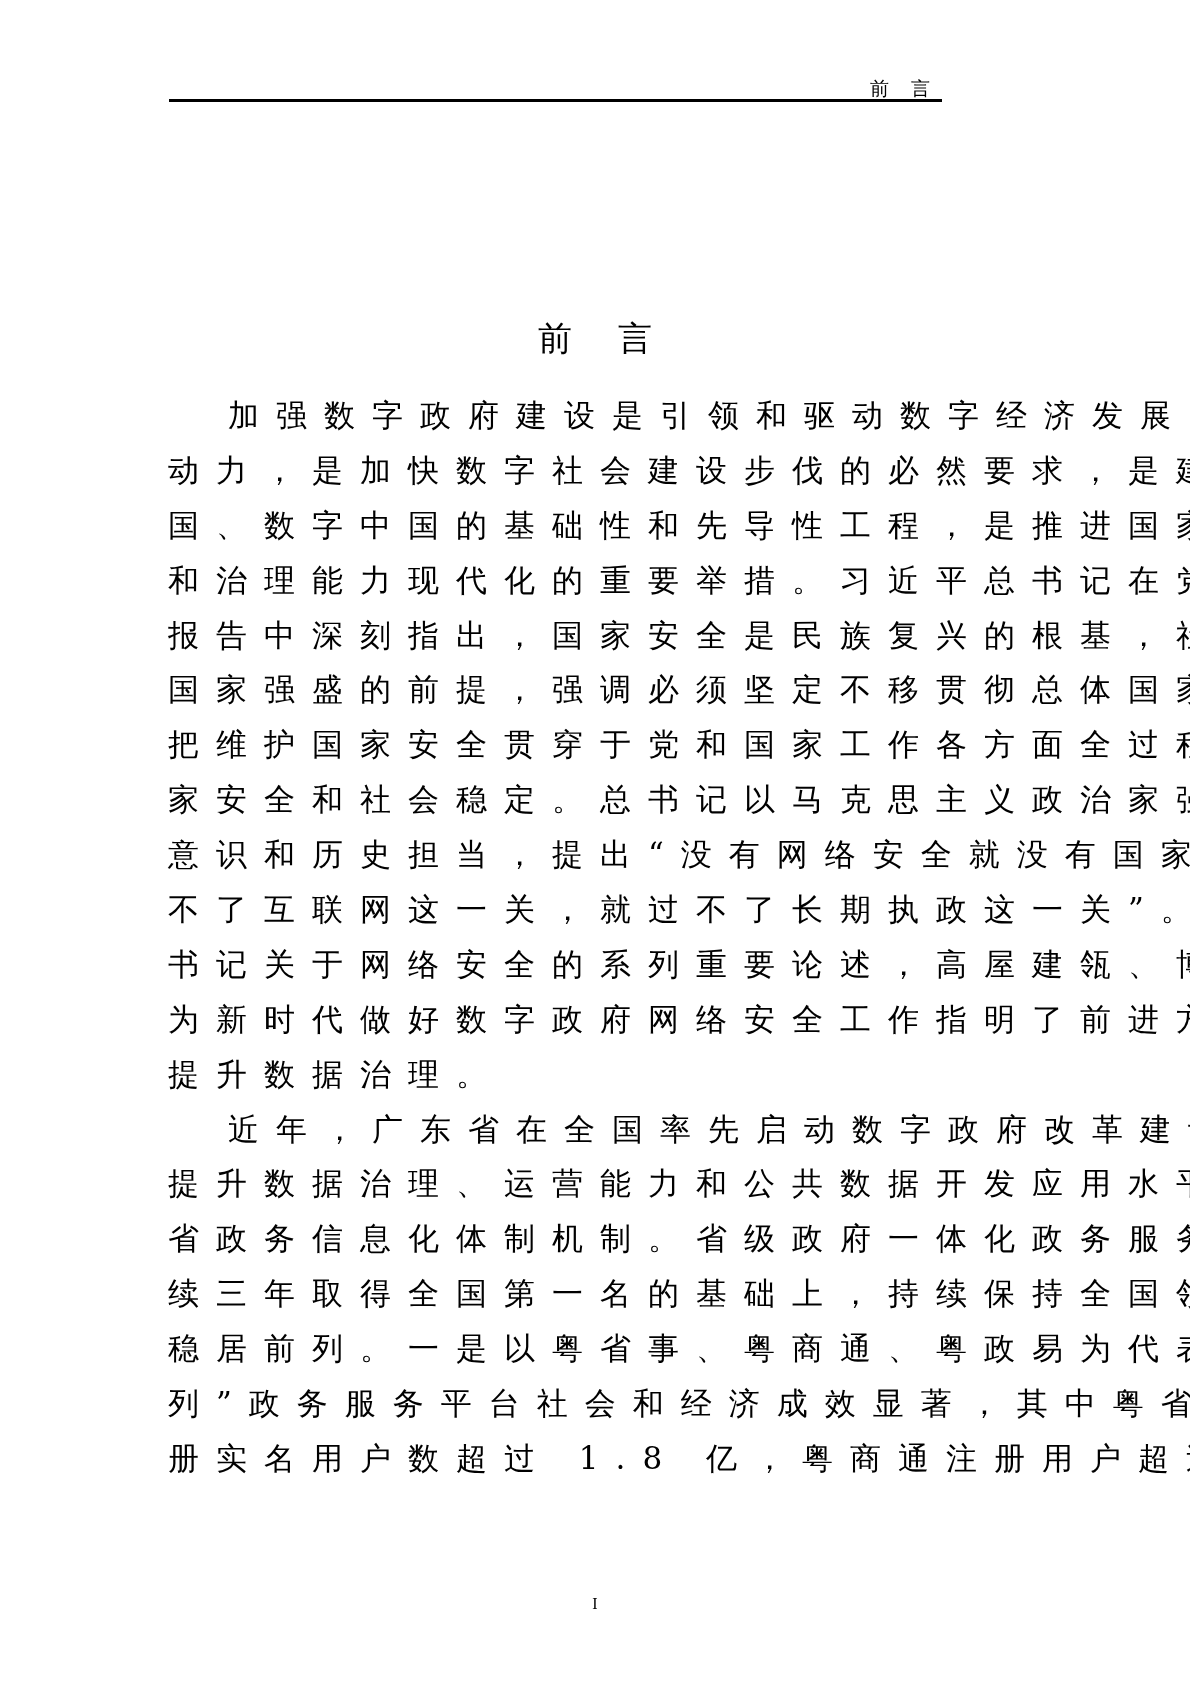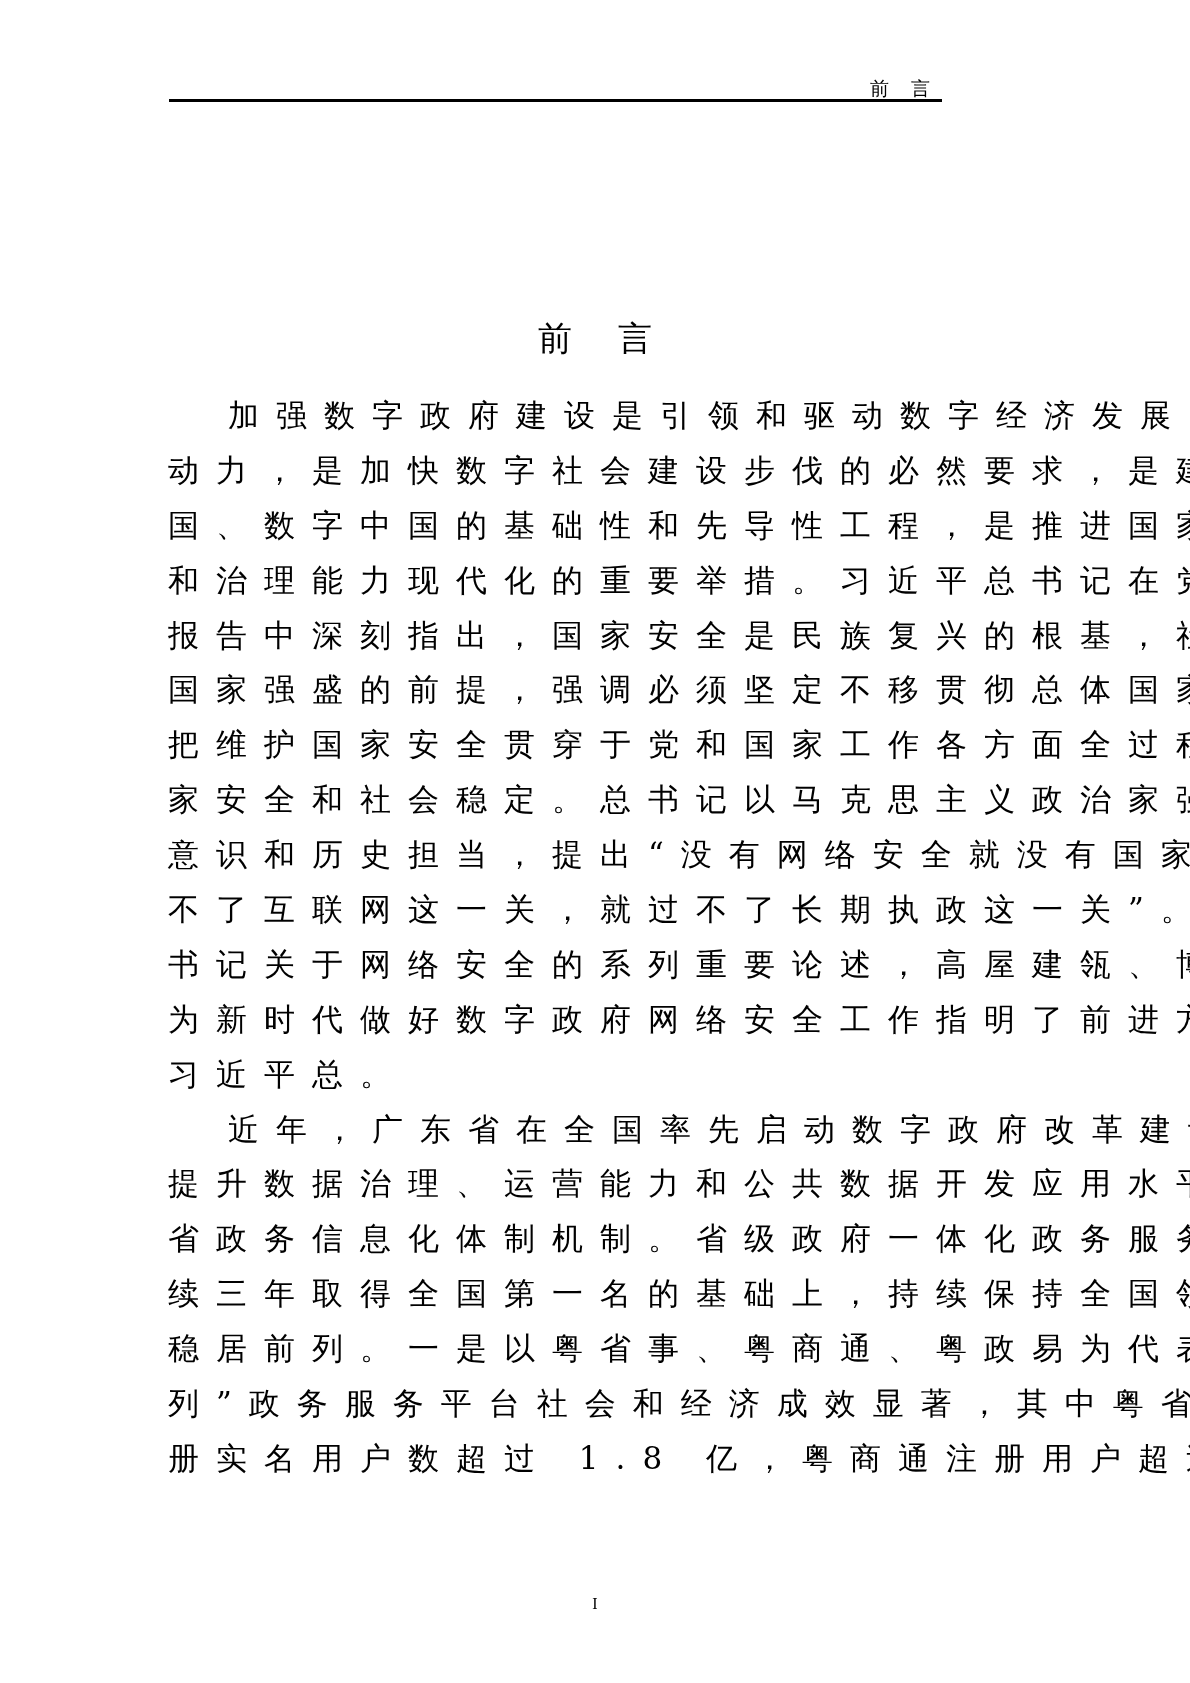--- a/index.html
+++ b/index.html
@@ -36,21 +36,21 @@
     <div class="line">国、数字中国的基础性和先导性工程，是推进国家治理体系</div>
     <div class="line">和治理能力现代化的重要举措。习近平总书记在党的二十大</div>
     <div class="line">报告中深刻指出，国家安全是民族复兴的根基，社会稳定是</div>
     <div class="line">国家强盛的前提，强调必须坚定不移贯彻总体国家安全观，</div>
     <div class="line">把维护国家安全贯穿于党和国家工作各方面全过程，确保国</div>
     <div class="line">家安全和社会稳定。总书记以马克思主义政治家强烈的忧患</div>
     <div class="line">意识和历史担当，提出“没有网络安全就没有国家安全；过</div>
     <div class="line">不了互联网这一关，就过不了长期执政这一关”。习近平总</div>
     <div class="line">书记关于网络安全的系列重要论述，高屋建瓴、博大精深，</div>
     <div class="line">为新时代做好数字政府网络安全工作指明了前进方向、提供</div>
-    <div class="line">习近平总。</div>
+    <div class="line">提升数据治理。</div>
   </div>
   <div>
     <div class="line indent">近年，广东省在全国率先启动数字政府改革建设，不断</div>
     <div class="line">提升数据治理、运营能力和公共数据开发应用水平，优化全</div>
     <div class="line">省政务信息化体制机制。省级政府一体化政务服务能力在连</div>
     <div class="line">续三年取得全国第一名的基础上，持续保持全国领先水平，</div>
     <div class="line">稳居前列。一是以粤省事、粤商通、粤政易为代表的“粤系</div>
     <div class="line">列”政务服务平台社会和经济成效显著，其中粤省事累计注</div>
     <div class="line">册实名用户数超过 1.8 亿，粤商通注册用户超过 1341 万，粤</div>
   </div>

